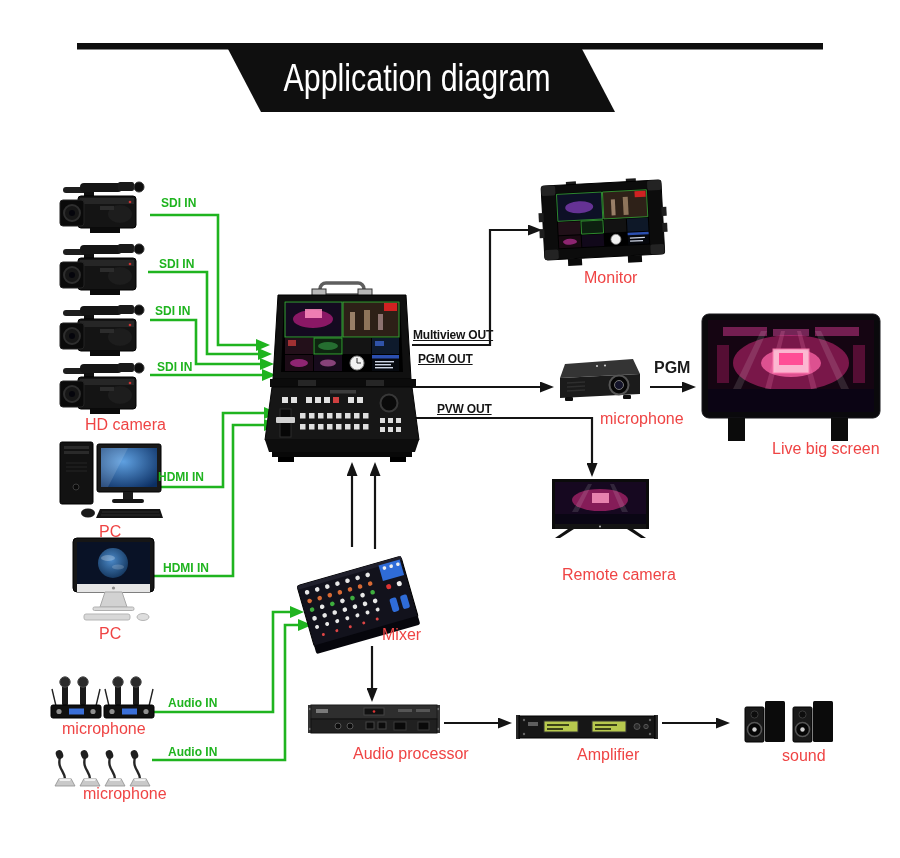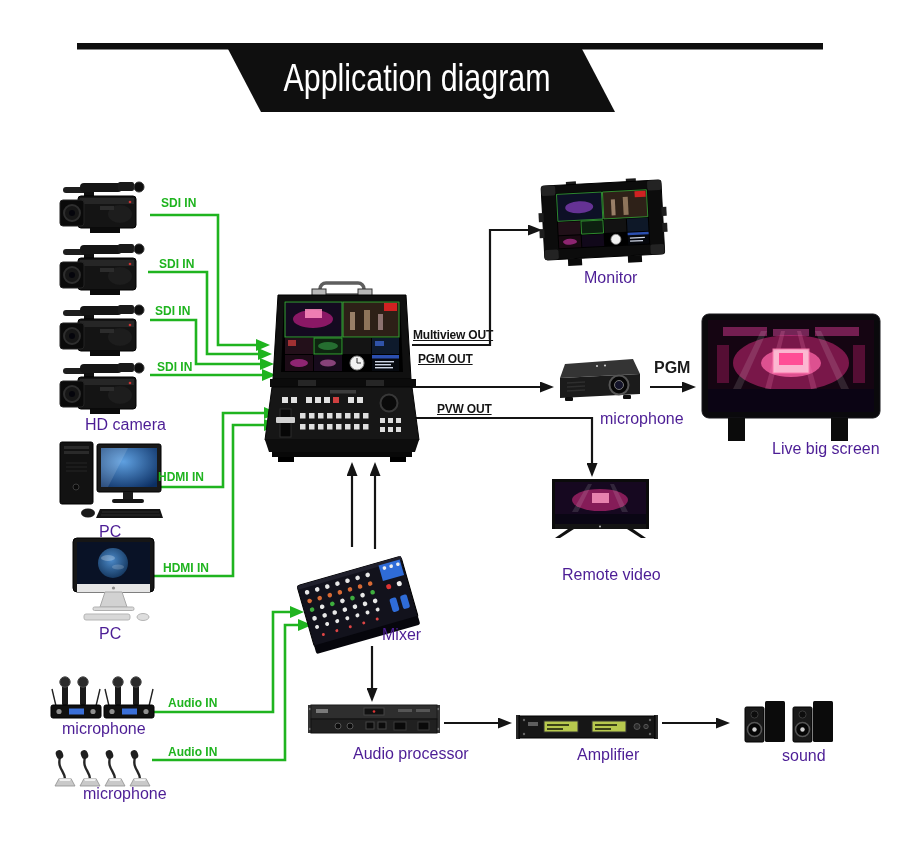--- a/index.html
+++ b/index.html
@@ -2,21 +2,21 @@
 <html><head>
 <meta charset="utf-8">
 <style>
   html,body{margin:0;padding:0;background:#fff;}
   #canvas{position:relative;width:900px;height:858px;background:#fff;overflow:hidden;
           font-family:"Liberation Sans",sans-serif;}
   .abs{position:absolute;}
   svg{overflow:visible;}
   .wires{position:absolute;left:0;top:0;z-index:1;}
   .dev{position:absolute;z-index:2;}
-  .lbl{position:absolute;z-index:3;font:400 16px "Liberation Sans",sans-serif;color:#4c1d95;white-space:nowrap;}
+  .lbl{position:absolute;z-index:3;font:400 16px "Liberation Sans",sans-serif;color:#ef4444;white-space:nowrap;}
   .glbl{position:absolute;z-index:3;font:700 12px "Liberation Sans",sans-serif;color:#1fb41f;white-space:nowrap;}
   .blbl{position:absolute;z-index:3;font:700 12px "Liberation Sans",sans-serif;color:#141414;letter-spacing:-0.2px;white-space:nowrap;text-decoration:underline;}
   .swtitle{position:absolute;z-index:3;font:400 18px "Liberation Sans",sans-serif;color:#222;white-space:nowrap;}
   .pgm{position:absolute;z-index:3;font:700 16px "Liberation Sans",sans-serif;color:#1a1a1a;white-space:nowrap;}
   .banner-title{position:absolute;left:242px;top:57px;width:350px;height:48px;line-height:48px;z-index:3;
                 text-align:center;font:400 38px "Liberation Sans",sans-serif;color:#fff;
                 transform:scaleX(.8);transform-origin:50% 50%;}
 </style>
 </head>
 <body>
@@ -467,21 +467,21 @@
   </svg>
 
   <div class="lbl" style="left:85px;top:416px">HD camera</div>
   <div class="lbl" style="left:99px;top:523px">PC</div>
   <div class="lbl" style="left:99px;top:625px">PC</div>
   <div class="lbl" style="left:62px;top:720px">microphone</div>
   <div class="lbl" style="left:83px;top:785px">microphone</div>
   <div class="lbl" style="left:584px;top:269px">Monitor</div>
   <div class="lbl" style="left:600px;top:410px">microphone</div>
   <div class="lbl" style="left:772px;top:440px">Live big screen</div>
-  <div class="lbl" style="left:562px;top:566px">Remote video</div>
+  <div class="lbl" style="left:562px;top:566px">Remote camera</div>
   <div class="lbl" style="left:382px;top:626px">Mixer</div>
   <div class="lbl" style="left:353px;top:745px">Audio processor</div>
   <div class="lbl" style="left:577px;top:746px">Amplifier</div>
   <div class="lbl" style="left:782px;top:747px">sound</div>
 
   <div class="glbl" style="left:161px;top:196px">SDI IN</div>
   <div class="glbl" style="left:159px;top:257px">SDI IN</div>
   <div class="glbl" style="left:155px;top:304px">SDI IN</div>
   <div class="glbl" style="left:157px;top:360px">SDI IN</div>
   <div class="glbl" style="left:158px;top:470px">HDMI IN</div>

